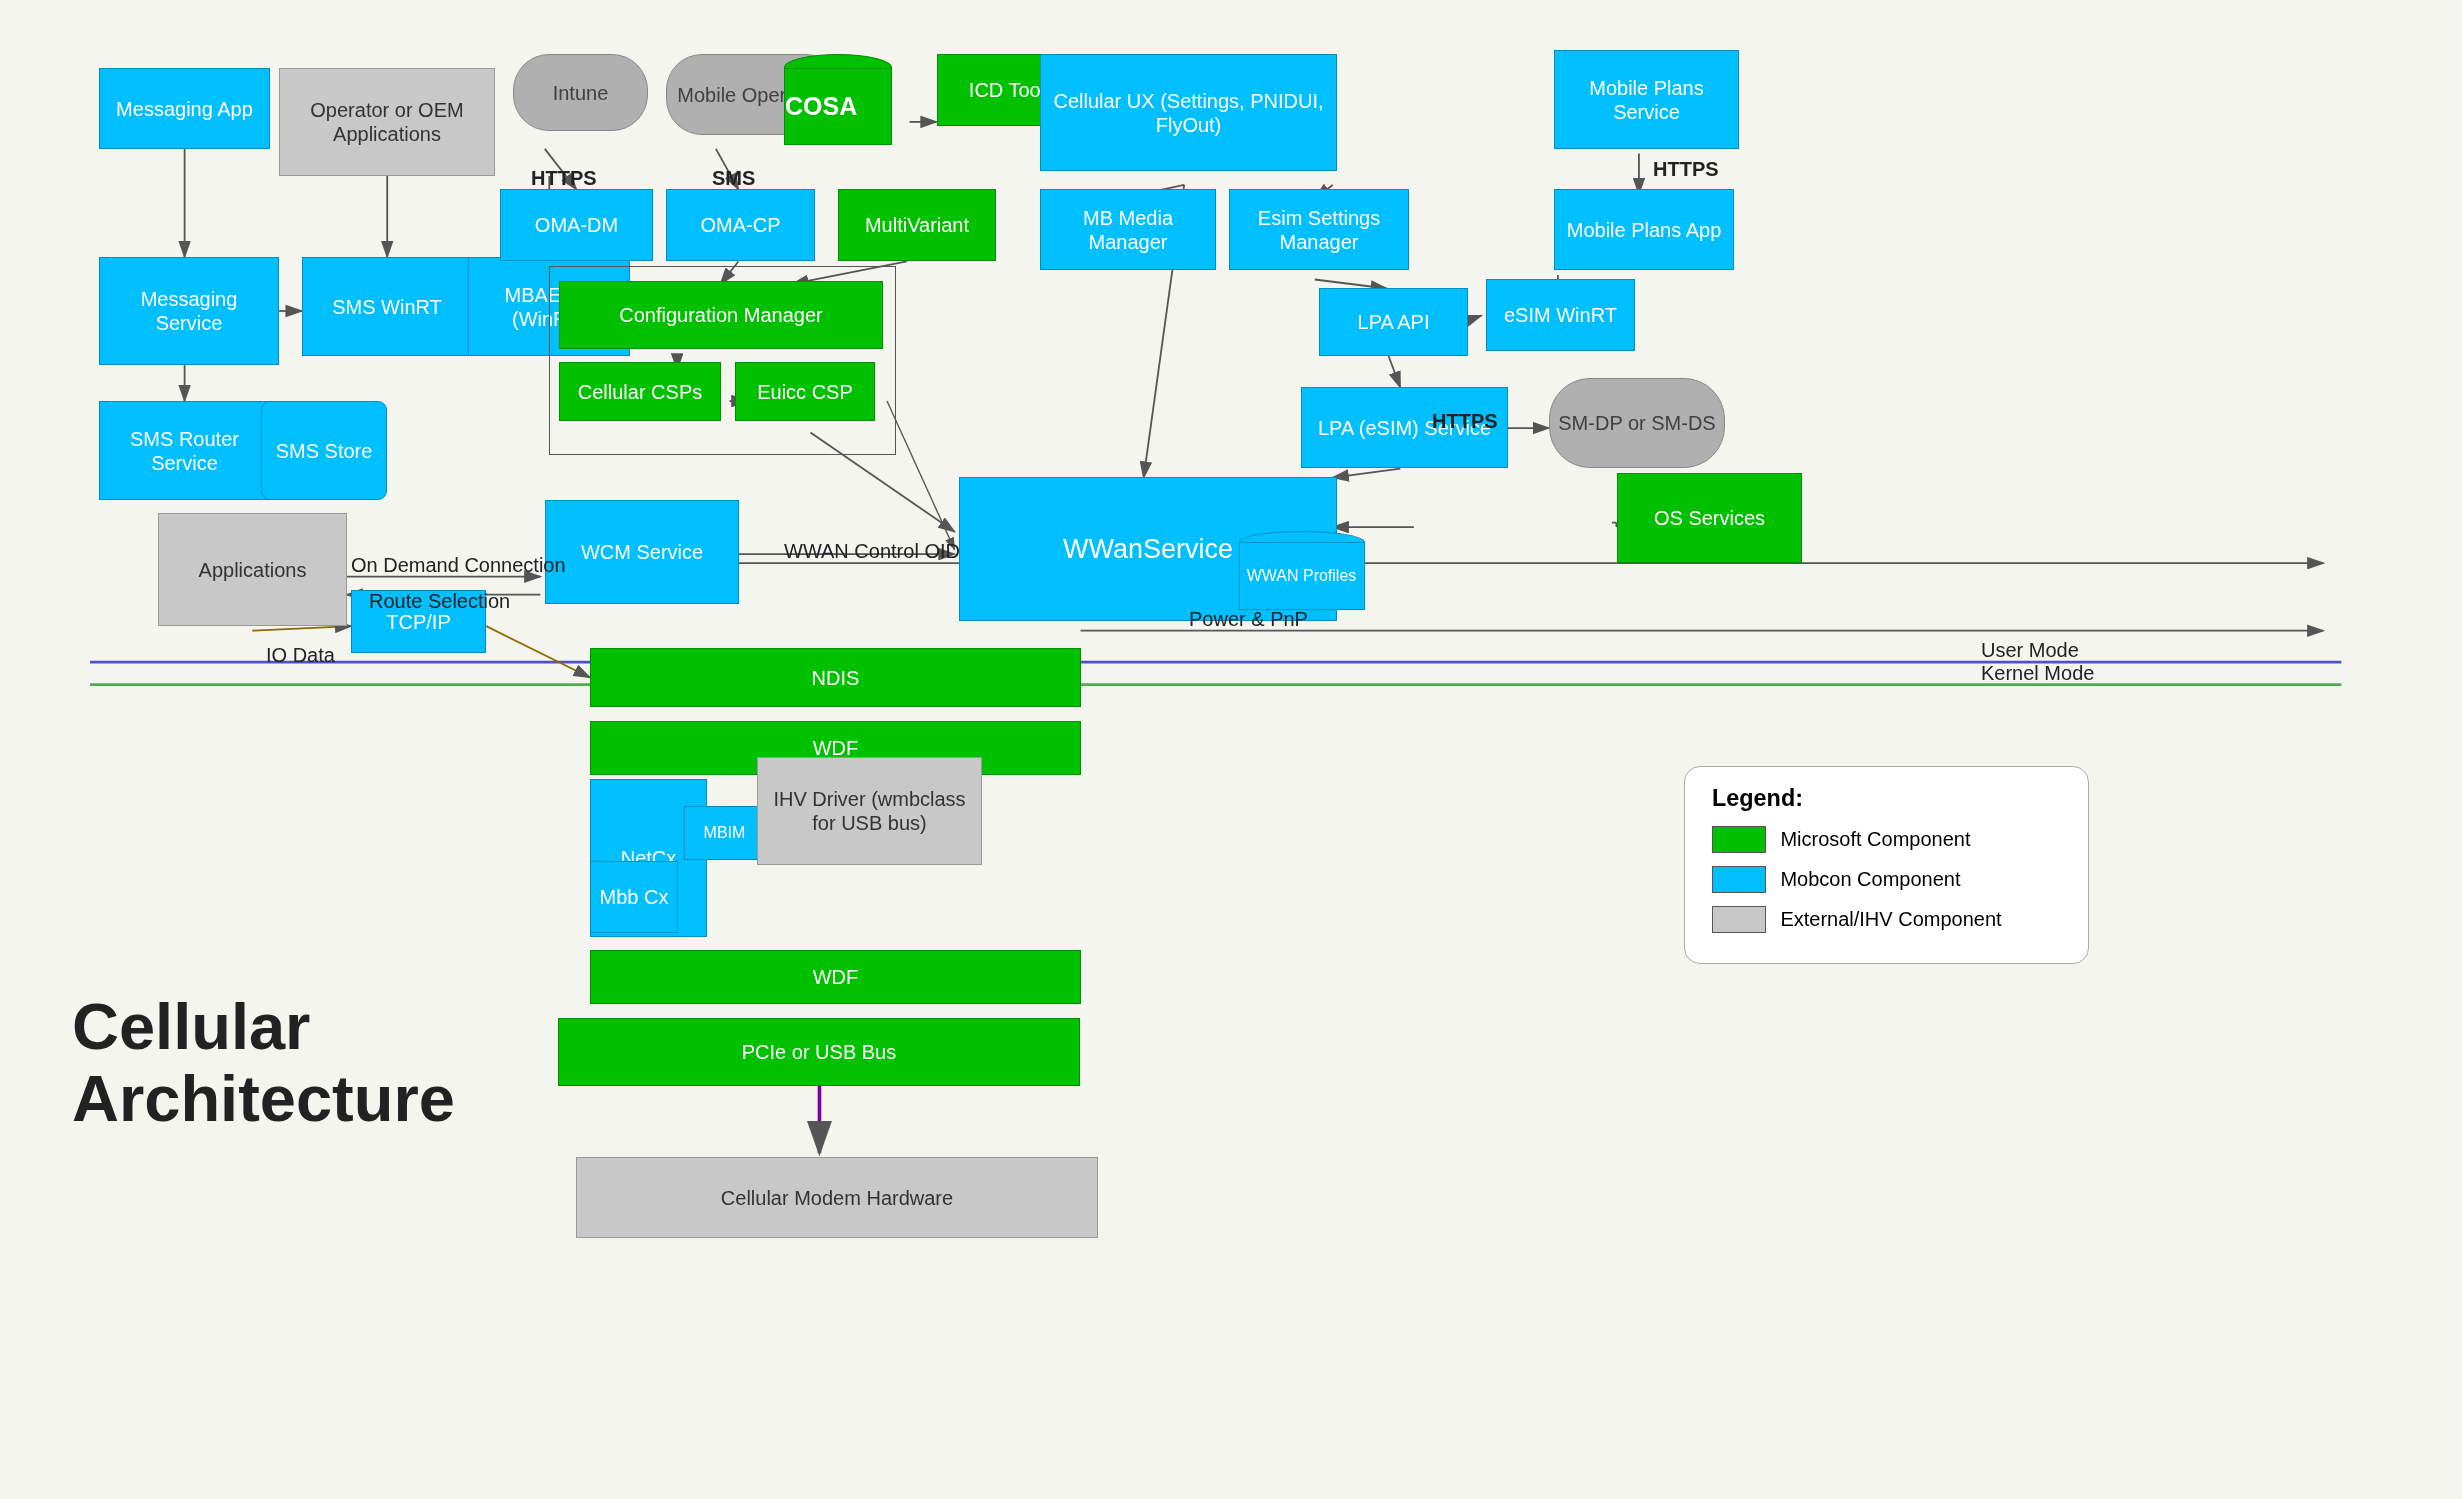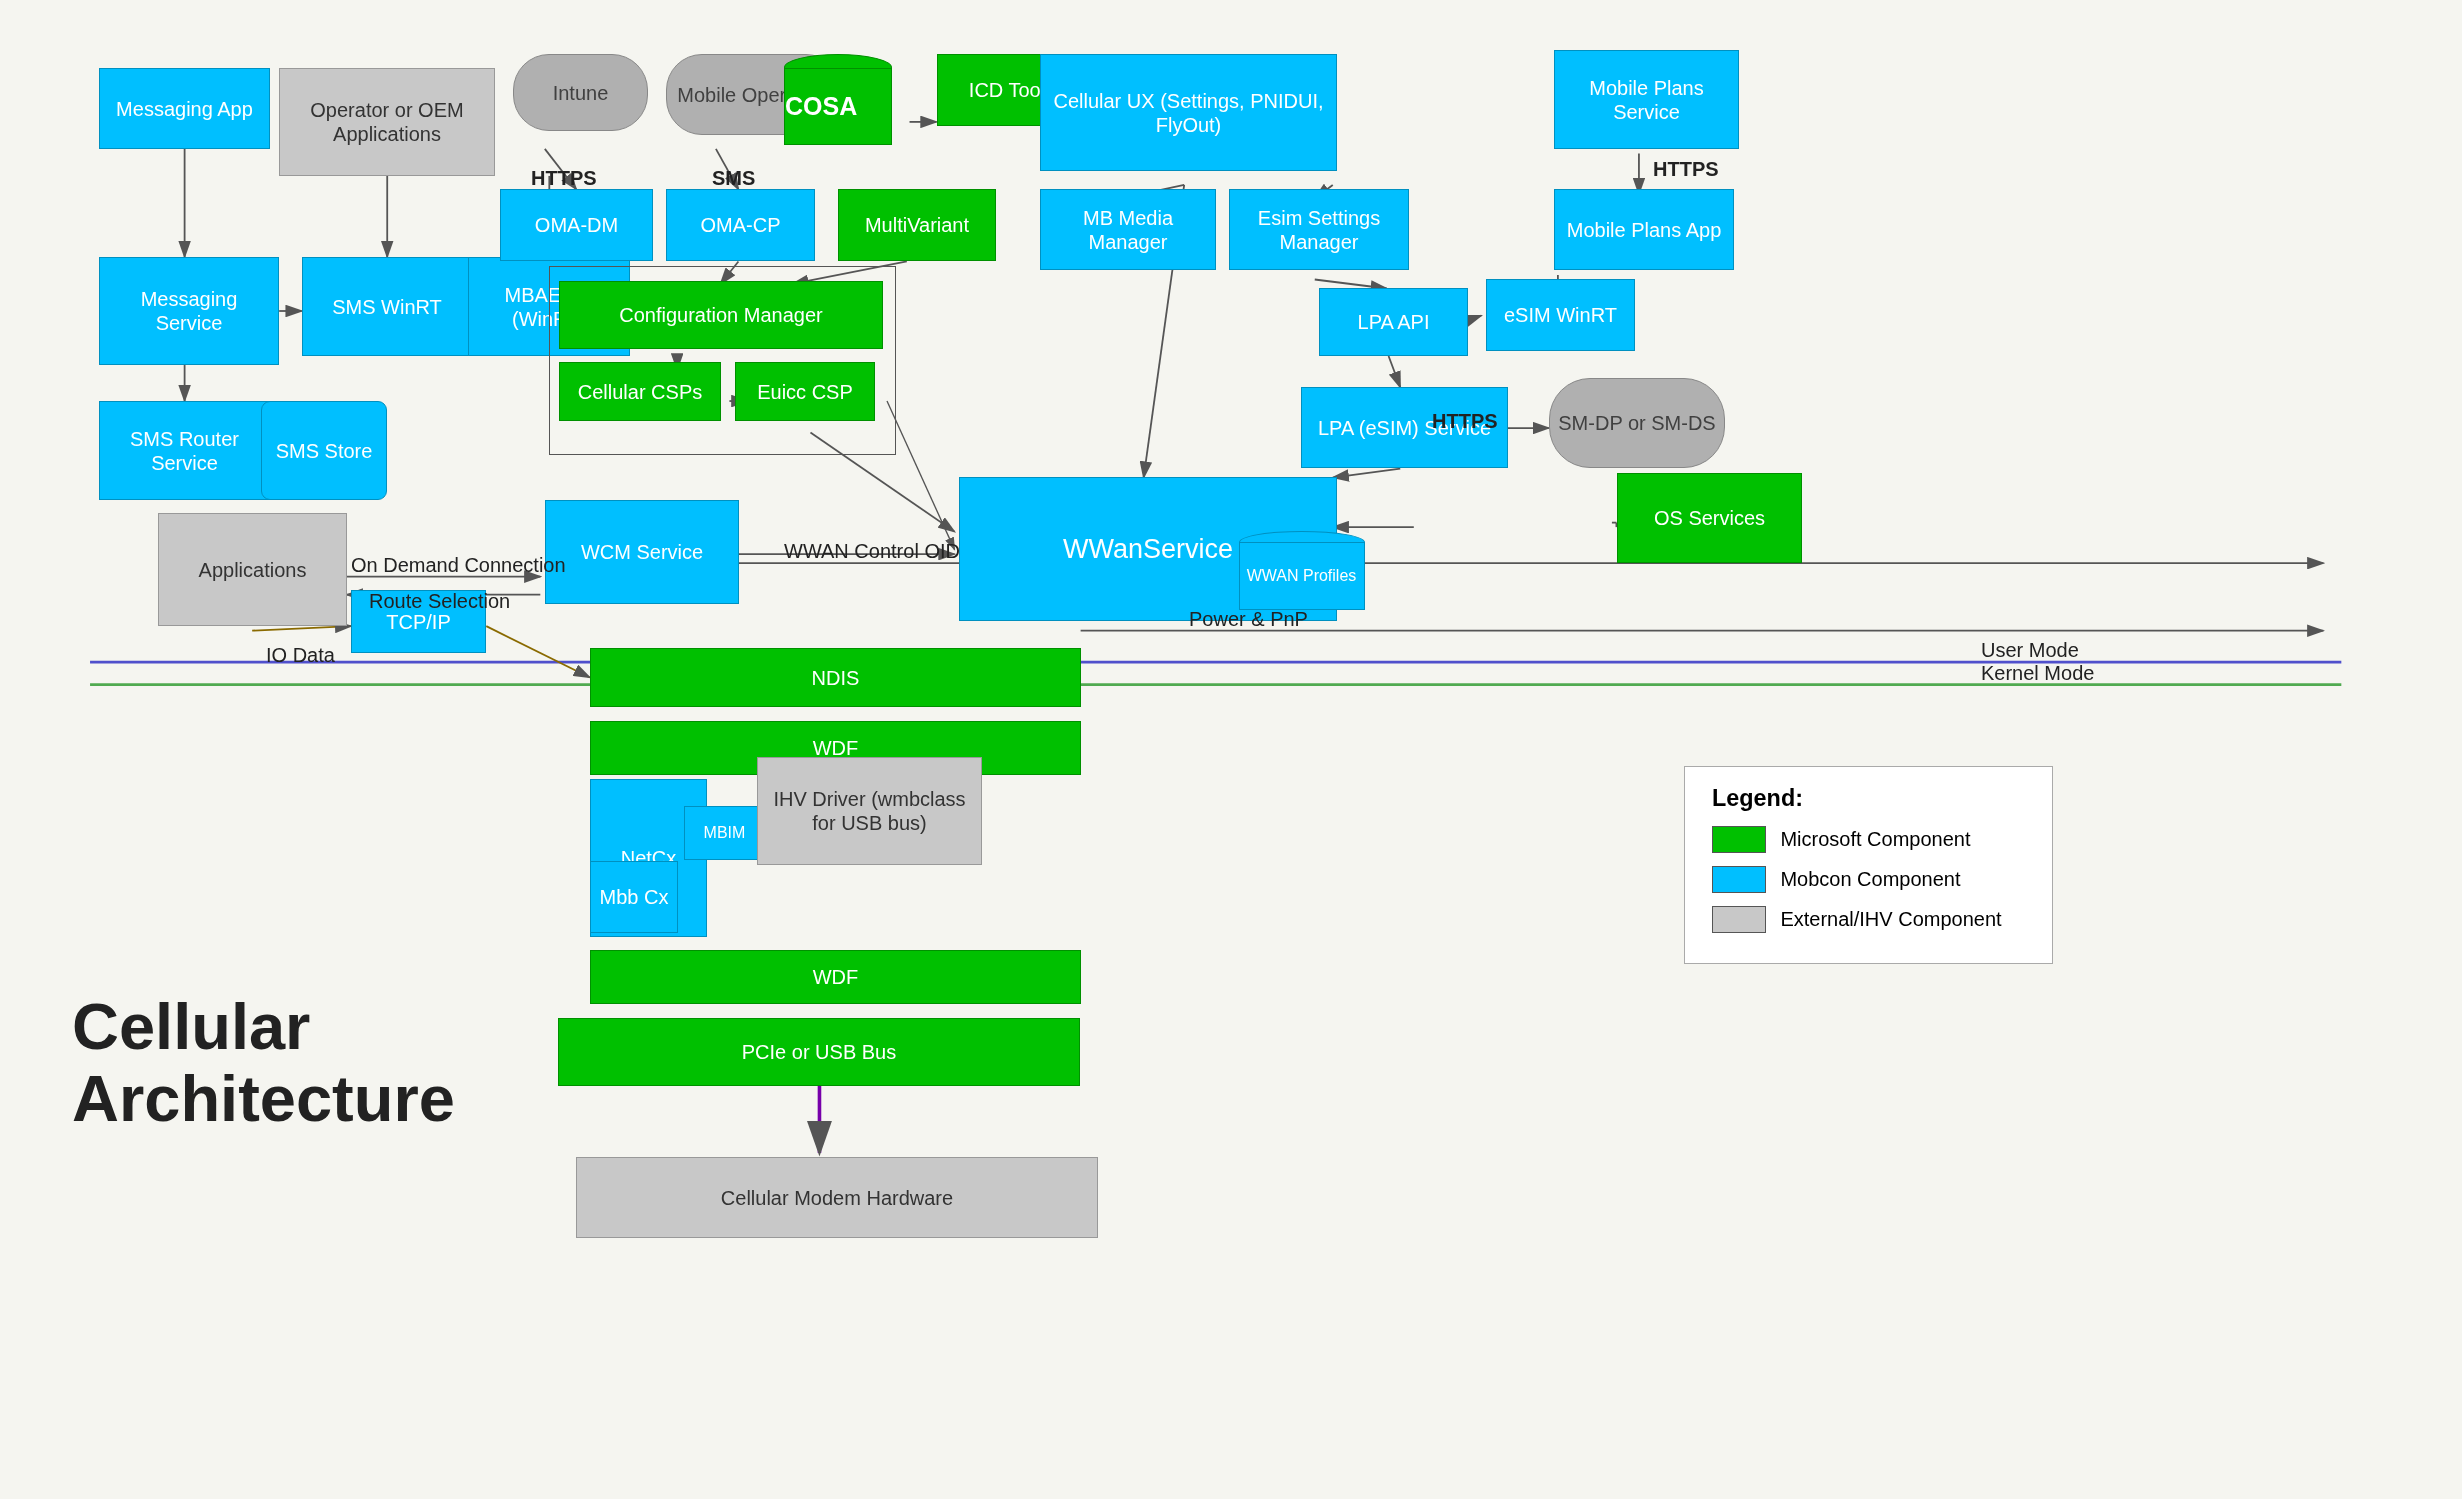--- a/index.html
+++ b/index.html
@@ -419,21 +419,21 @@
   <div class="label-text" style="left:1189px;top:608px;">Power &amp; PnP</div>
 
   <div class="label-text" style="left:1981px;top:639px;">User Mode</div>
 
   <div class="label-text" style="left:1981px;top:662px;">Kernel Mode</div>
 
   <div class="title-text" style="left:72px;top:991px;">
     Cellular<br>Architecture
   </div>
 
-  <div class="legend-box" style="left:1684px;top:766px;width:369px;">
+  <div class="legend-box" style="left:1684px;top:766px;width:405px;border-radius:16px;">
     <div style="font-size:23.4px;font-weight:bold;margin-bottom:14.4px;">Legend:</div>
     <div class="legend-item">
       <div class="legend-color-box" style="background:#00C000;"></div>
       <span>Microsoft Component</span>
     </div>
     <div class="legend-item">
       <div class="legend-color-box" style="background:#00BFFF;"></div>
       <span>Mobcon Component</span>
     </div>
     <div class="legend-item">

